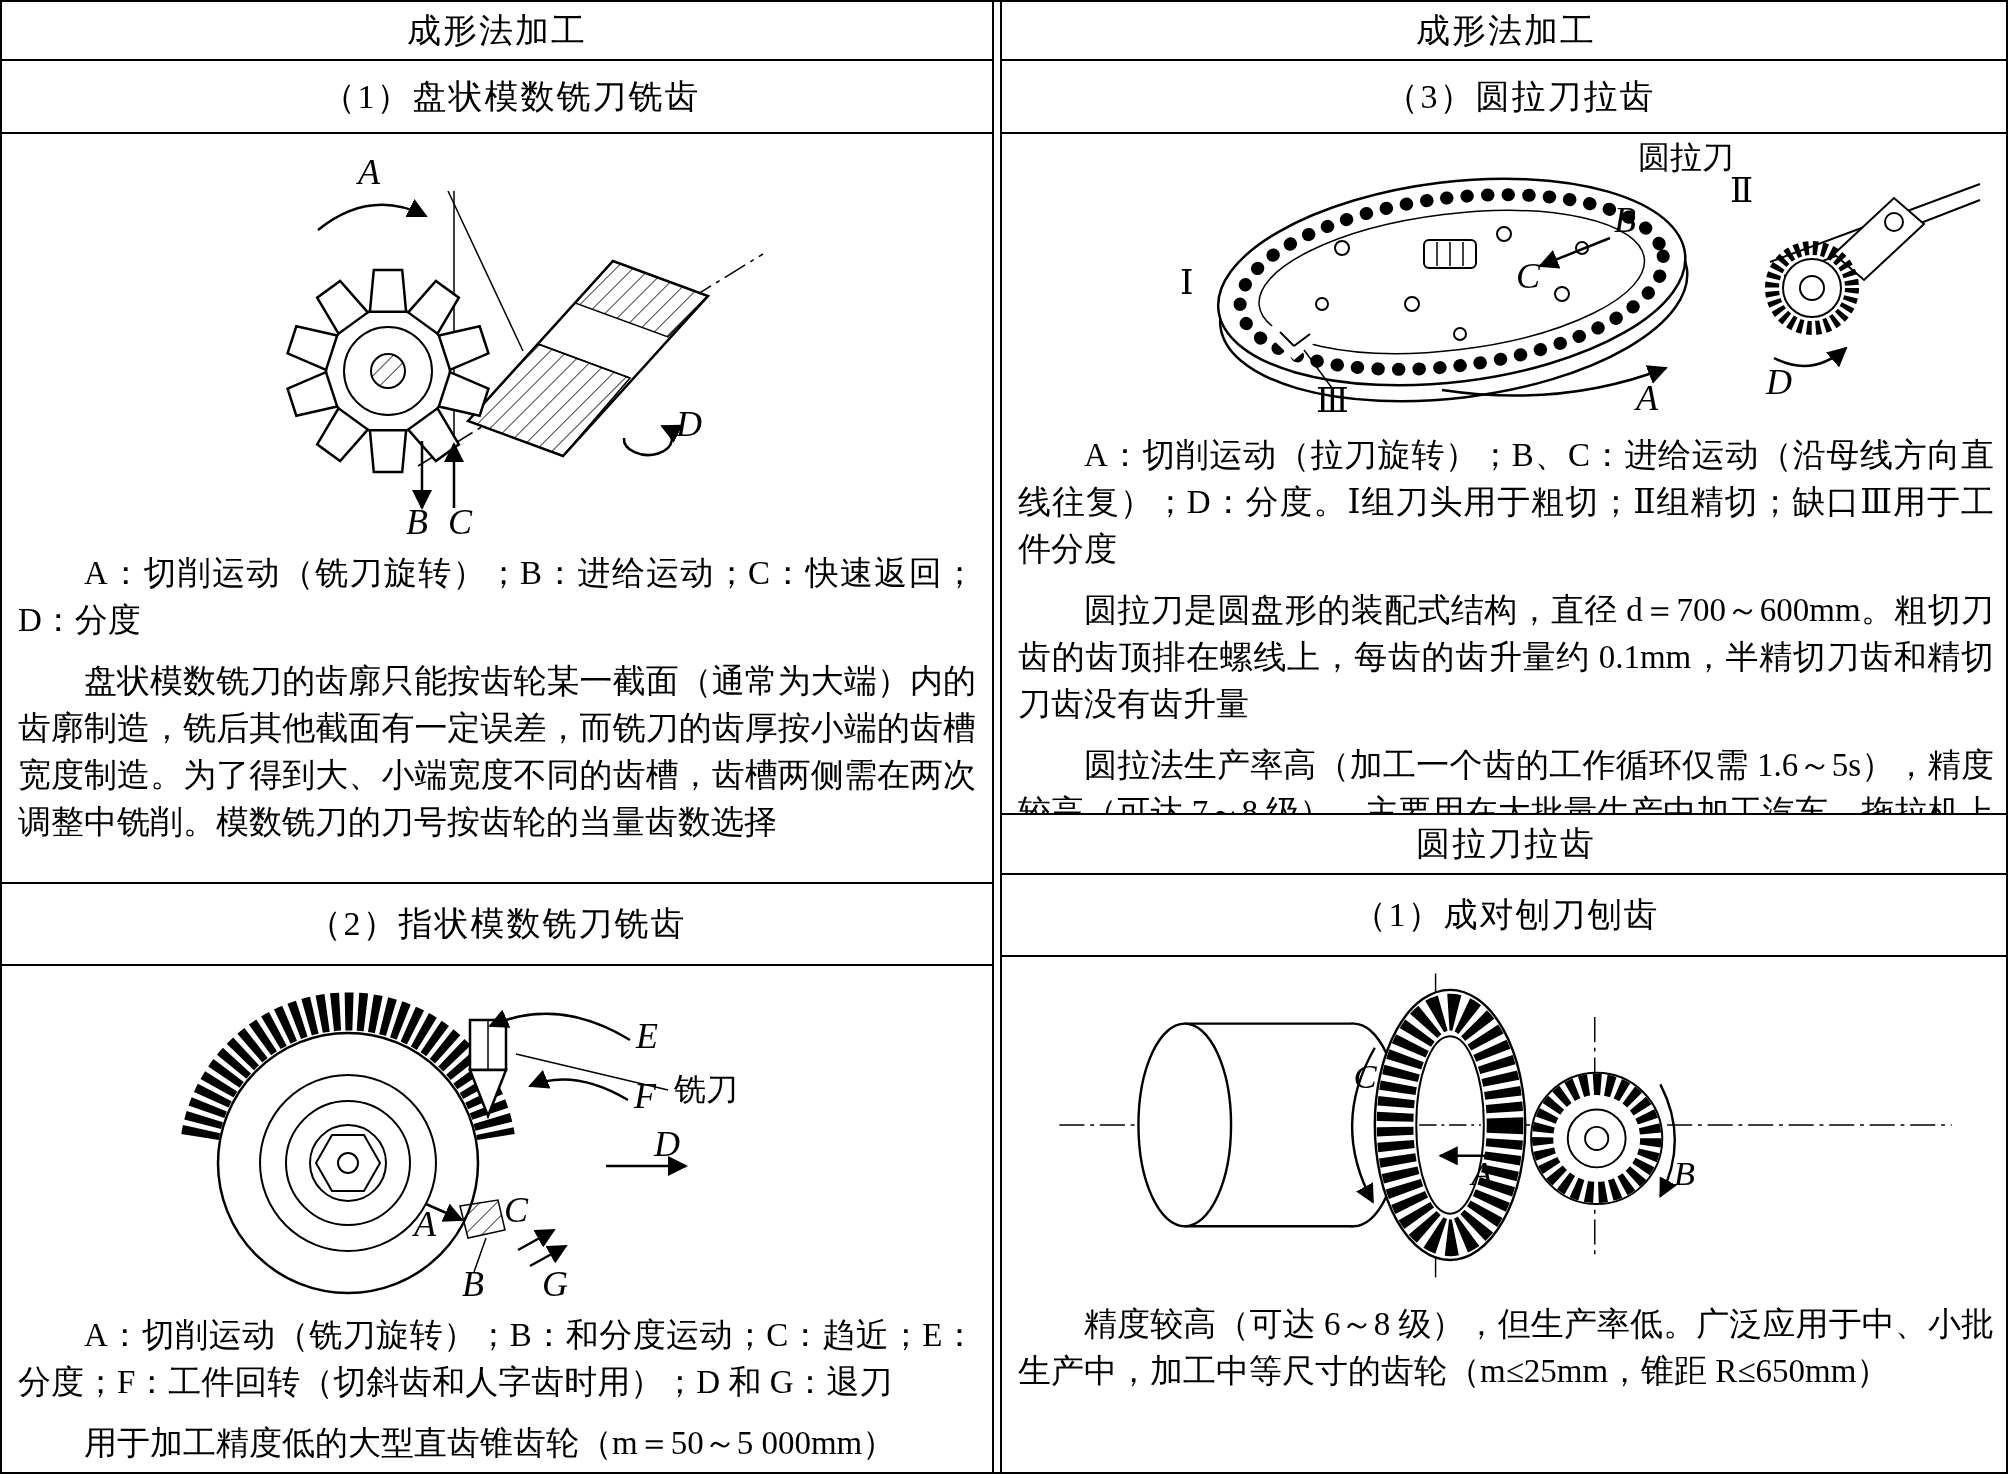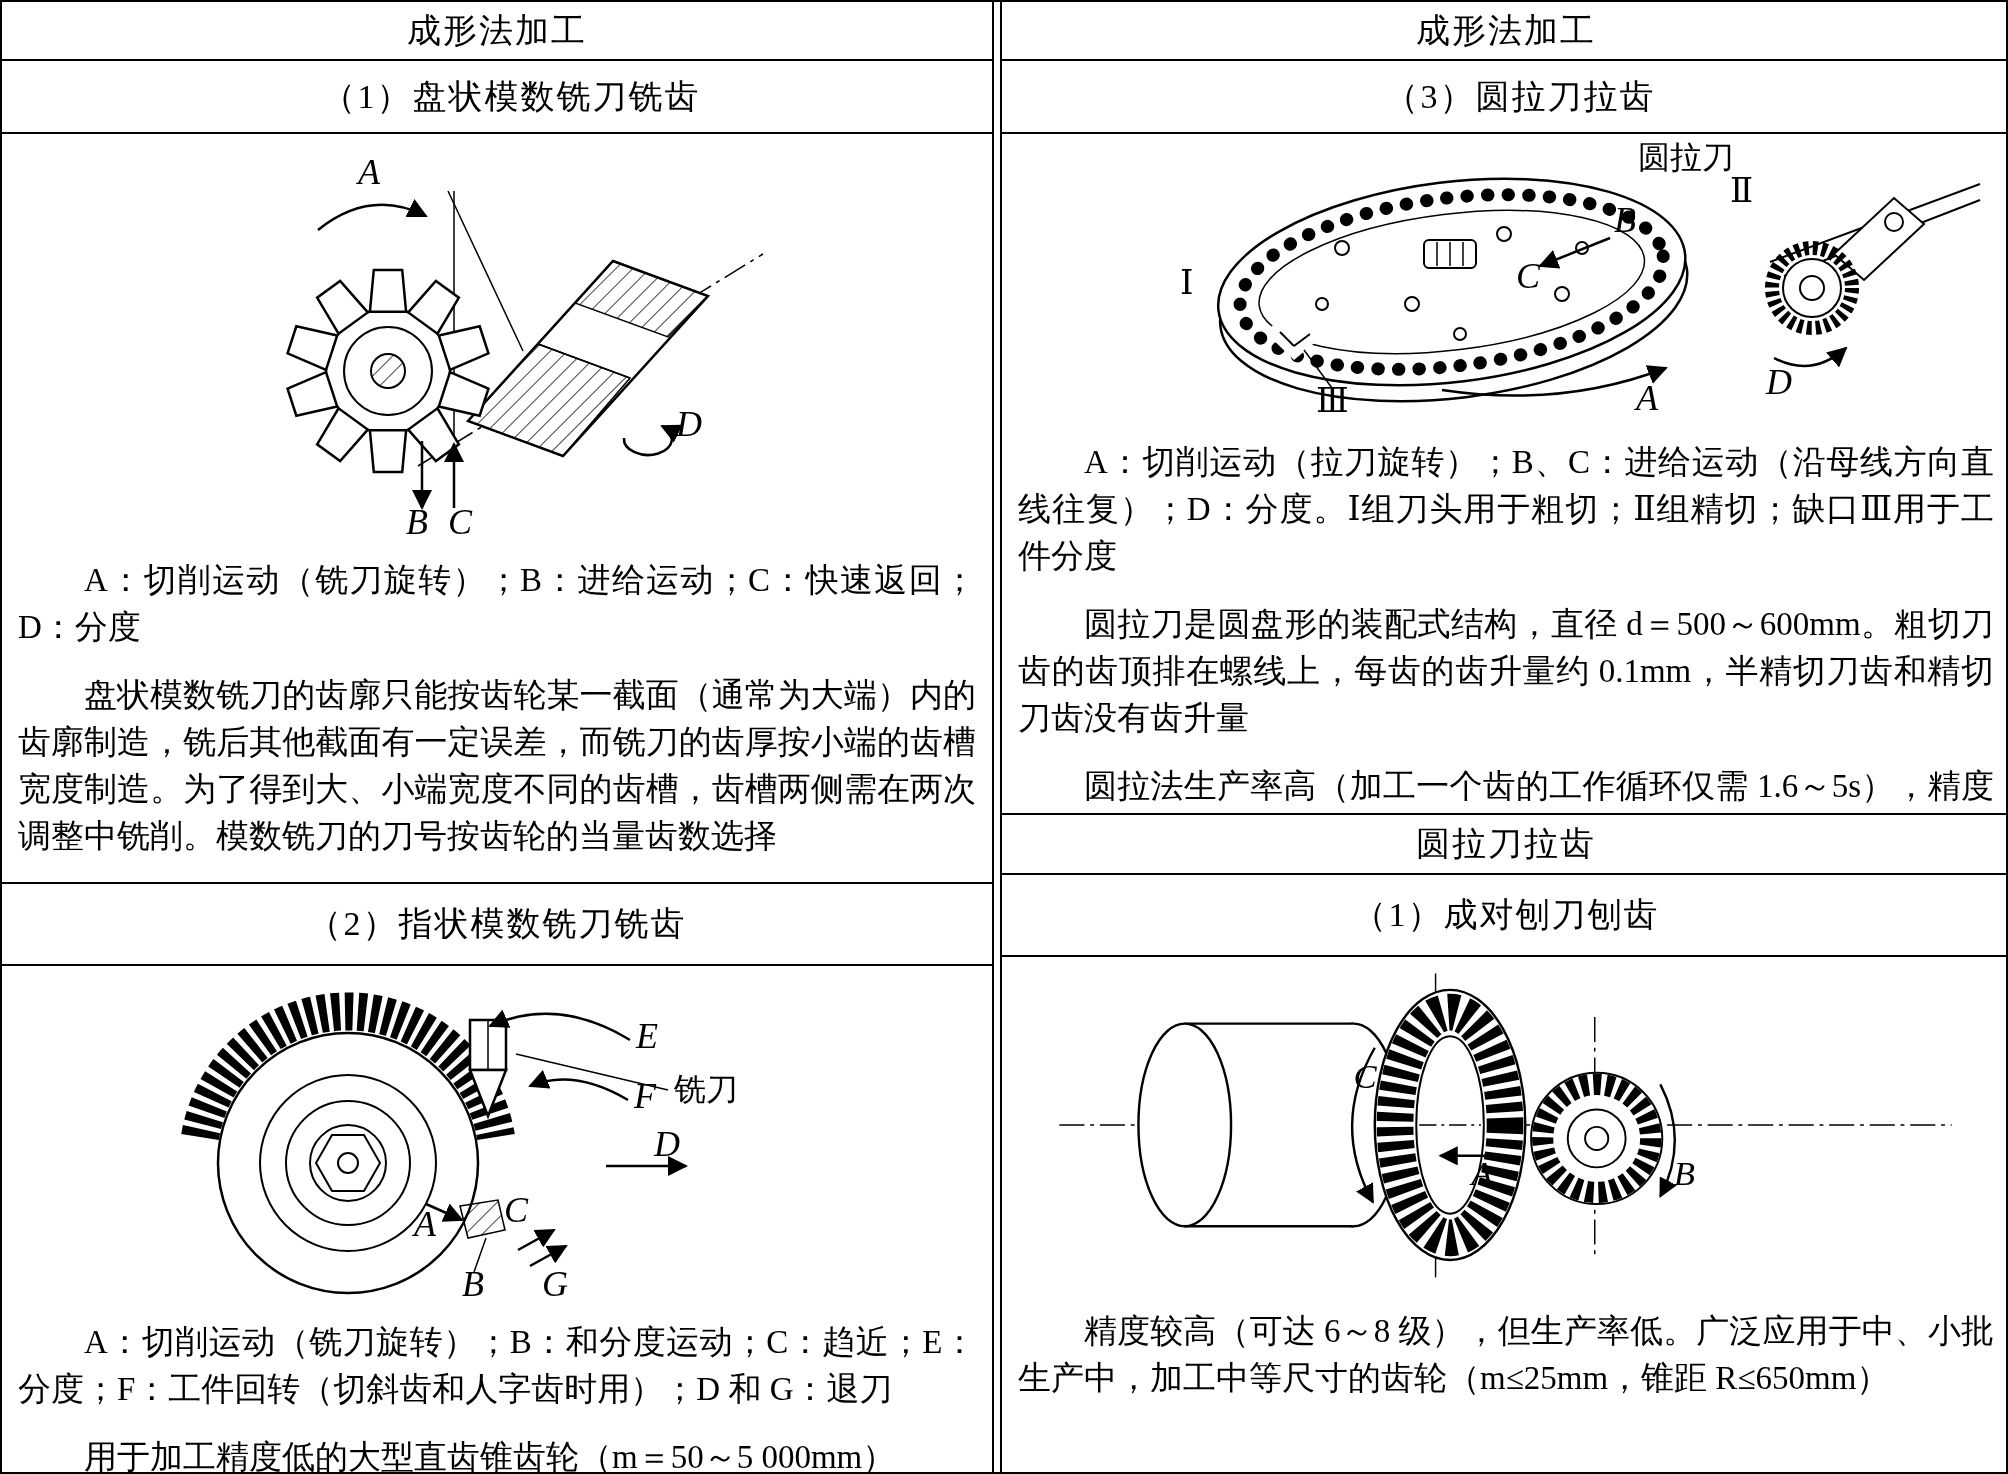--- a/index.html
+++ b/index.html
@@ -8,21 +8,21 @@
   .page { width:2008px; height:1474px; border:2px solid #000; display:flex; background:#fff; overflow:hidden; }
   .col { display:flex; flex-direction:column; height:100%; }
   .col-left { width:992px; }
   .divider { width:10px; border-left:2px solid #000; border-right:2px solid #000; flex:0 0 auto; }
   .col-right { flex:1; }
   .hrow { display:flex; align-items:center; justify-content:center; border-bottom:2px solid #000; font-size:34px; letter-spacing:2px; flex:0 0 auto; }
   .h59 { height:59px; } .h73 { height:73px;padding-left:28px; } .h66 { height:82px; } .h60 { height:60px; }
   .content { padding:0 16px; border-bottom:2px solid #000; flex:0 0 auto; overflow:hidden; }
   .c750 { height:750px; } .c681 { height:681px; }
   .content.last { flex:1 1 auto; border-bottom:none; }
-  .para { font-size:33px; line-height:47px; text-indent:2em; margin:21px 0; text-align:justify; }
+  .para { font-size:33px; line-height:47px; text-indent:2em; margin:14px 0; text-align:justify; }
   .diagram { display:block; margin:2px auto 0 auto; }
   svg text { font-family:"Liberation Serif","DejaVu Serif",serif; }
   .lbl { font-size:36px; font-style:italic; }
   .cn  { font-size:32px; font-style:normal; }
   .rom { font-size:34px; font-style:normal; }
 </style>
 </head>
 <body>
 
 <div class="page">
@@ -214,21 +214,21 @@
         <text class="cn" x="616" y="32">圆拉刀</text>
         <text class="rom" x="708" y="66">Ⅱ</text>
         <text class="lbl" x="592" y="96">B</text>
         <text class="lbl" x="494" y="152">C</text>
         <text class="rom" x="158" y="158">Ⅰ</text>
         <text class="rom" x="294" y="276">Ⅲ</text>
         <text class="lbl" x="614" y="274">A</text>
         <text class="lbl" x="744" y="258">D</text>
       </svg>
       <p class="para">A：切削运动（拉刀旋转）；B、C：进给运动（沿母线方向直线往复）；D：分度。Ⅰ组刀头用于粗切；Ⅱ组精切；缺口Ⅲ用于工件分度</p>
-      <p class="para">圆拉刀是圆盘形的装配式结构，直径 d＝500～600mm。粗切刀齿的齿顶排在螺线上，每齿的齿升量约 0.1mm，半精切刀齿和精切刀齿没有齿升量</p>
+      <p class="para">圆拉刀是圆盘形的装配式结构，直径 d＝700～600mm。粗切刀齿的齿顶排在螺线上，每齿的齿升量约 0.1mm，半精切刀齿和精切刀齿没有齿升量</p>
       <p class="para">圆拉法生产率高（加工一个齿的工作循环仅需 1.6～5s），精度较高（可达 7～8 级），主要用在大批量生产中加工汽车、拖拉机上的中等模数（m≤6mm）的直齿锥齿轮</p>
     </div>
 
     <div class="hrow h60">
       <span>圆拉刀拉齿</span>
     </div>
 
     <div class="hrow h66">
       <span>（1）成对刨刀刨齿</span>
     </div>

